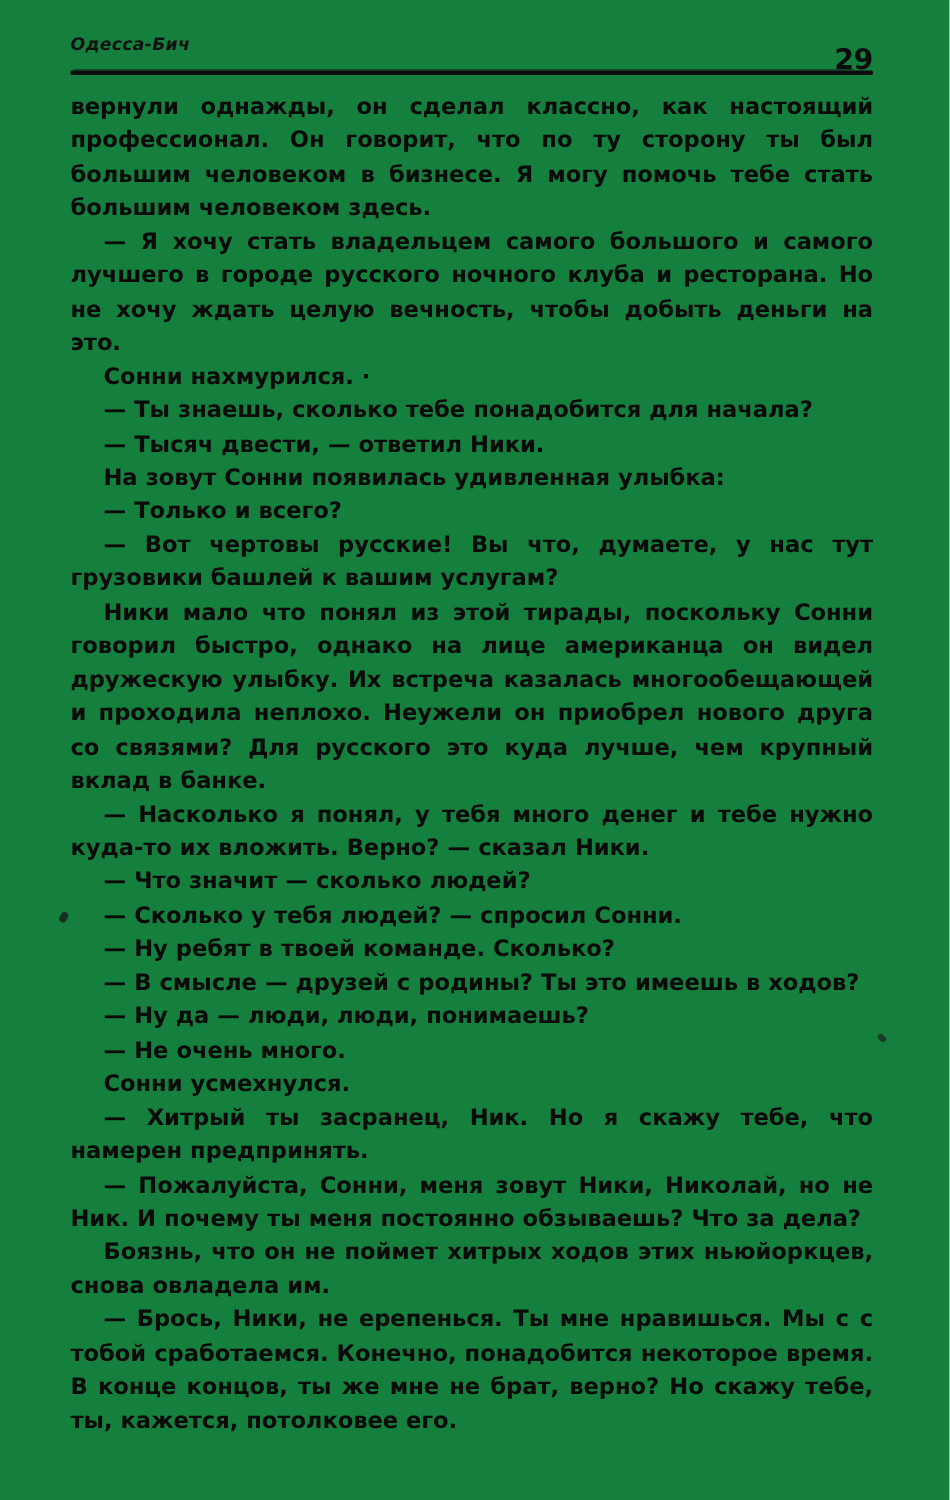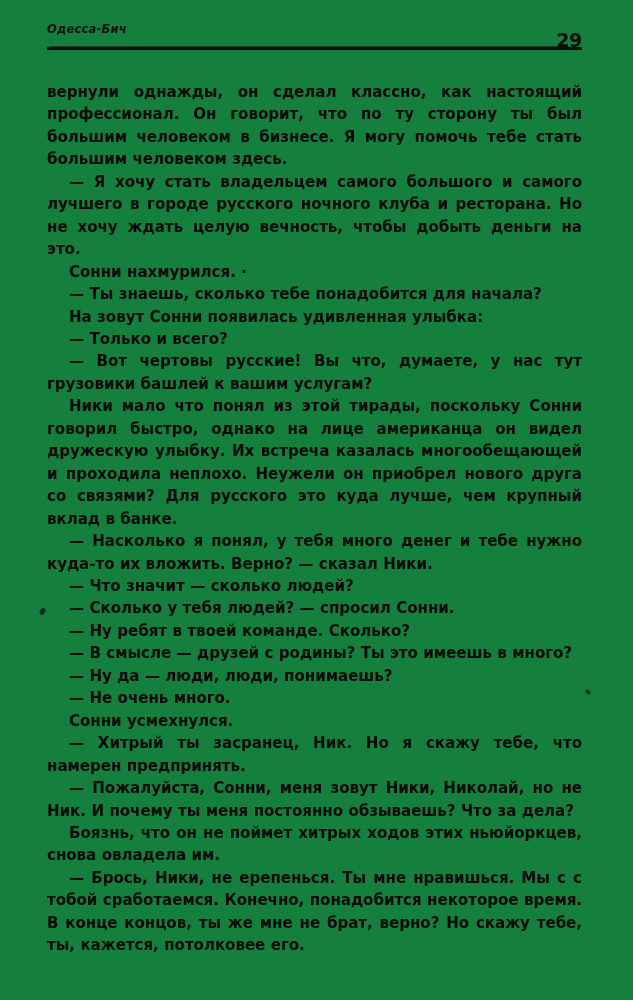--- a/index.html
+++ b/index.html
@@ -90,21 +90,20 @@
     letter-spacing: -0.05px;
     word-spacing: 0.2px;
     -webkit-hyphens: none;
     hyphens: none;
   }
   p.para.indent {
     text-indent: 22px;
   }
   p.para.noindent {
     text-indent: 0;
-    margin-top: 21px;
   }
 
   
   .speck {
     position: absolute;
     left: 40px;
     top: 608px;
     width: 5px;
     height: 7px;
     background: #1a1a1a;
@@ -134,29 +133,30 @@
     <div class="folio">29</div>
   </div>
 
   <div class="header-rule"></div>
 
   <div class="body-text">
       <p class="para noindent">вернули однажды, он сделал классно, как настоящий профессионал. Он говорит, что по ту сторону ты был большим человеком в бизнесе. Я могу помочь тебе стать большим человеком здесь.</p>
       <p class="para indent">— Я хочу стать владельцем самого большого и самого лучшего в городе русского ночного клуба и ресторана. Но не хочу ждать целую вечность, чтобы добыть деньги на это.</p>
       <p class="para indent">Сонни нахмурился. ·</p>
       <p class="para indent">— Ты знаешь, сколько тебе понадобится для начала?</p>
+      <p class="para indent">— Тысяч двести, — ответил Ники.</p>
       <p class="para indent">На зовут Сонни появилась удивленная улыбка:</p>
       <p class="para indent">— Только и всего?</p>
       <p class="para indent">— Вот чертовы русские! Вы что, думаете, у нас тут грузовики башлей к вашим услугам?</p>
       <p class="para indent">Ники мало что понял из этой тирады, поскольку Сонни говорил быстро, однако на лице американца он видел дружескую улыбку. Их встреча казалась многообещающей и проходила неплохо. Неужели он приобрел нового друга со связями? Для русского это куда лучше, чем крупный вклад в банке.</p>
       <p class="para indent">— Насколько я понял, у тебя много денег и тебе нужно куда-то их вложить. Верно? — сказал Ники.</p>
       <p class="para indent">— Что значит — сколько людей?</p>
       <p class="para indent">— Сколько у тебя людей? — спросил Сонни.</p>
       <p class="para indent">— Ну ребят в твоей команде. Сколько?</p>
-      <p class="para indent">— В смысле — друзей с родины? Ты это имеешь в много?</p>
+      <p class="para indent">— В смысле — друзей с родины? Ты это имеешь в ходов?</p>
       <p class="para indent">— Ну да — люди, люди, понимаешь?</p>
       <p class="para indent">— Не очень много.</p>
       <p class="para indent">Сонни усмехнулся.</p>
       <p class="para indent">— Хитрый ты засранец, Ник. Но я скажу тебе, что намерен предпринять.</p>
       <p class="para indent">— Пожалуйста, Сонни, меня зовут Ники, Николай, но не Ник. И почему ты меня постоянно обзываешь? Что за дела?</p>
       <p class="para indent">Боязнь, что он не поймет хитрых ходов этих ньюйоркцев, снова овладела им.</p>
       <p class="para indent">— Брось, Ники, не ерепенься. Ты мне нравишься. Мы с с тобой сработаемся. Конечно, понадобится некоторое время. В конце концов, ты же мне не брат, верно? Но скажу тебе, ты, кажется, потолковее его.</p>
     </div>
 
   <div class="speck"></div>

